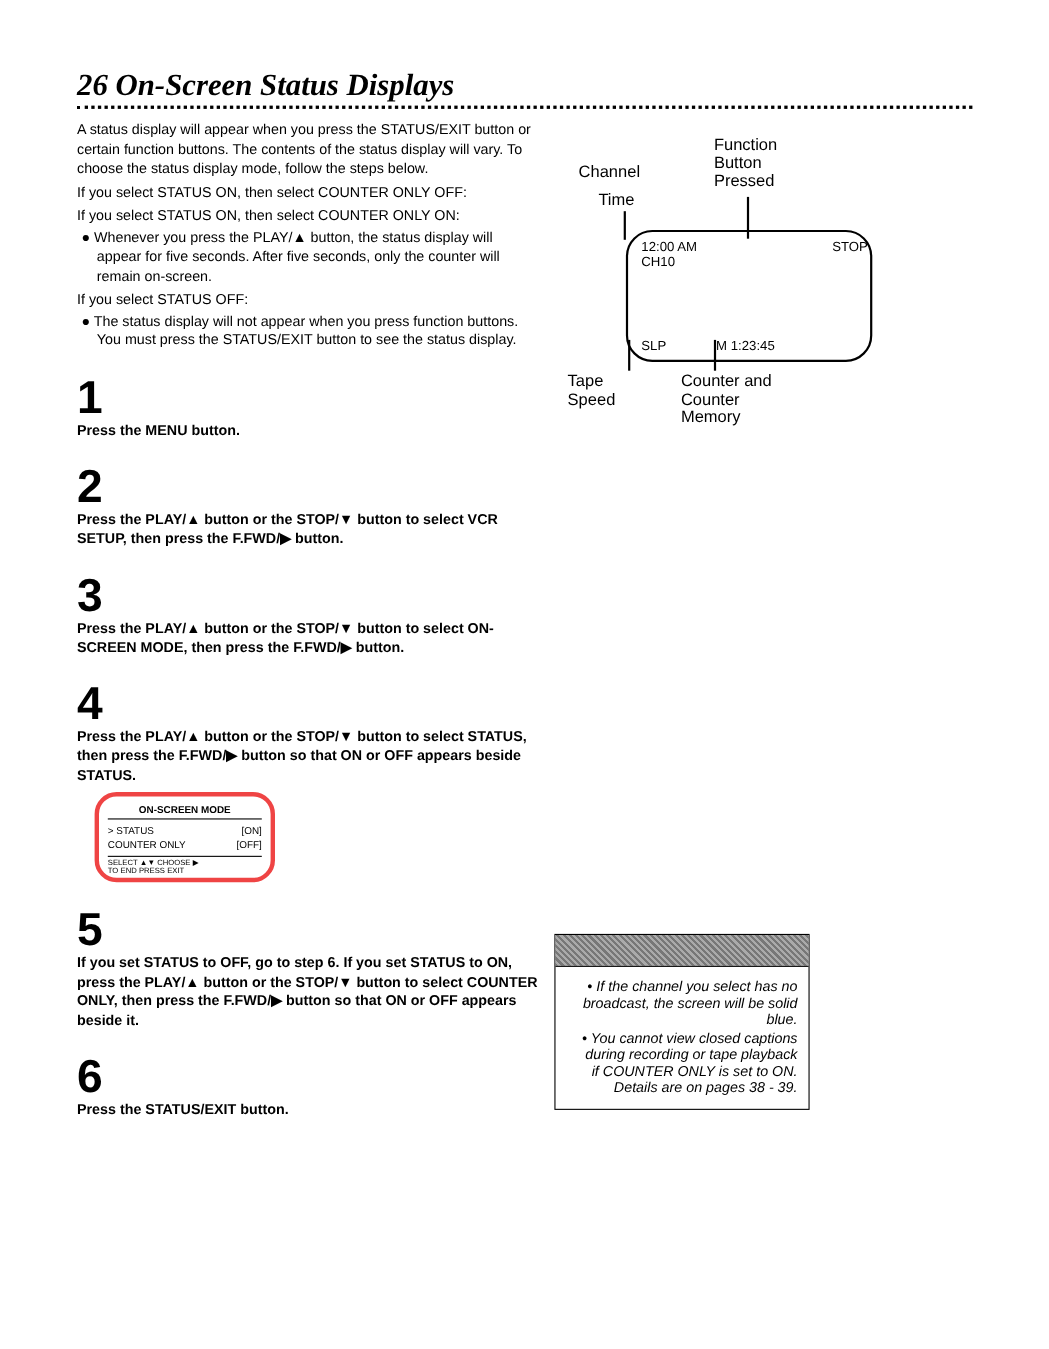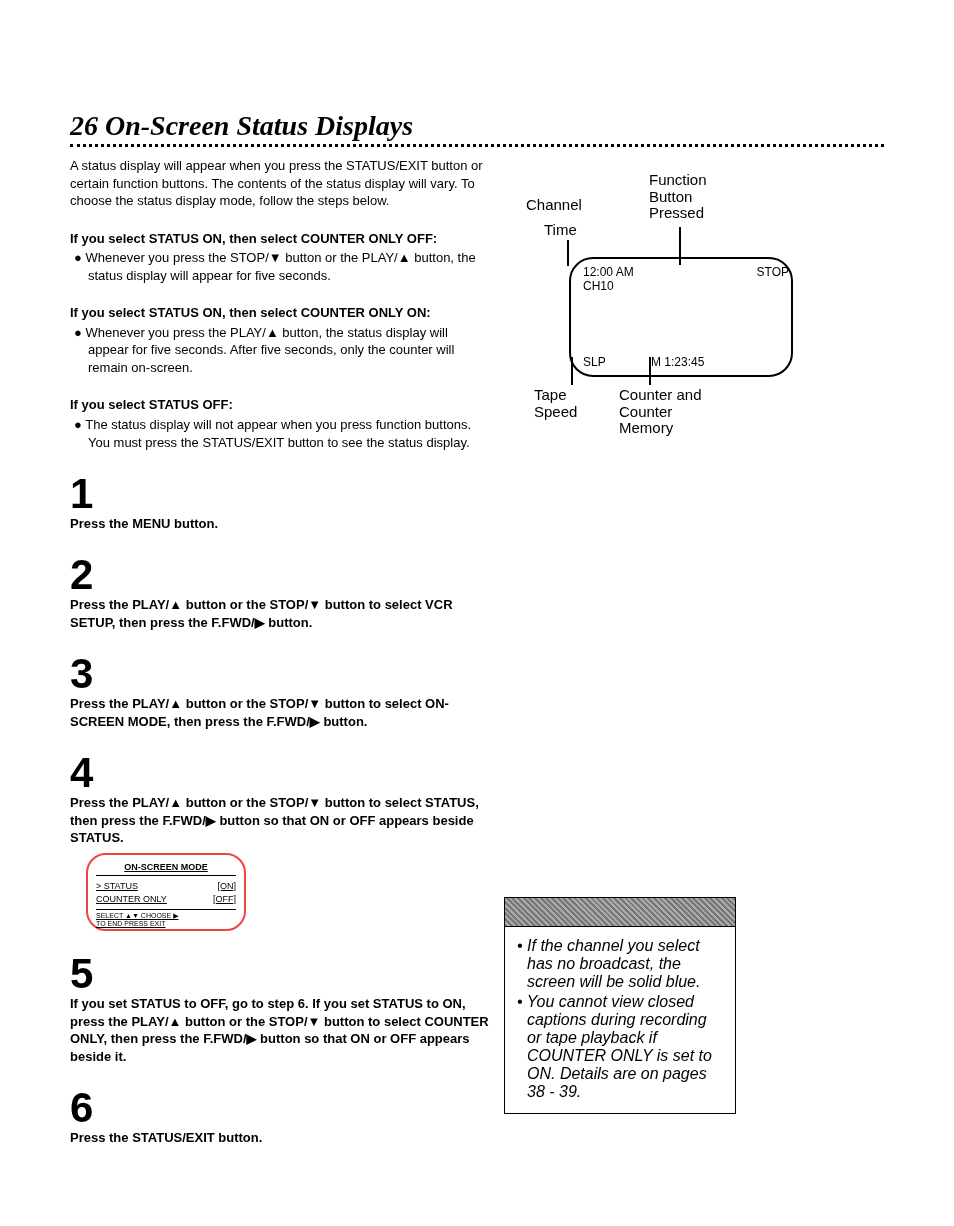--- a/index.html
+++ b/index.html
@@ -4,21 +4,21 @@
 <style>
   body {
     font-family: Arial, Helvetica, sans-serif;
     margin: 0;
     padding: 0;
     background: #fff;
     color: #000;
     width: 954px;
   }
   .page {
-    padding: 110px 70px 60px 70px;
+    padding: 62px 70px 60px 70px;
     position: relative;
   }
   .title {
     font-family: "Times New Roman", serif;
     font-style: italic;
     font-weight: bold;
     font-size: 28px;
     margin: 0 0 2px 0;
   }
   .dots {
@@ -42,22 +42,22 @@
   }
   .bullet {
     padding-left: 14px;
     text-indent: -14px;
     margin: 2px 0;
   }
   .bullet::before {
     content: "● ";
   }
   .ifline {
-    font-weight: bold;
-    margin-top: 20px;
+    font-weight: normal;
+    margin-top: 4px;
   }
   .indent { padding-left: 18px; }
   .bignum {
     font-family: Arial, sans-serif;
     font-weight: 900;
     font-size: 42px;
     line-height: 0.9;
     margin-top: 24px;
   }
   .stepdesc {
@@ -90,27 +90,26 @@
     margin-left: 25px;
   }
   .tick {
     position: absolute;
     width: 2px;
     background: #000;
   }
 
   
   .menu-screen {
-    border: 2px solid #ef4444;
+    border: 4px solid #ef4444;
     border-radius: 20px;
     width: 140px;
     font-size: 9px;
     padding: 6px 8px 2px 8px;
     margin: 6px 0 2px 16px;
-    text-decoration: underline;
   }
   .menu-title {
     text-align: center;
     font-size: 9px;
     font-weight: bold;
     border-bottom: 1px solid #000;
     padding-bottom: 2px;
     margin-bottom: 4px;
   }
   .menu-row {
@@ -133,40 +132,40 @@
     width: 230px;
     margin-top: 0;
   }
   .hinthead {
     height: 28px;
     background: repeating-linear-gradient(45deg, #777 0 2px, #aaa 2px 4px);
     border-bottom: 1.5px solid #000;
   }
   .hintbody {
     font-style: italic;
-    font-size: 16px;
+    font-size: 13px;
     padding: 8px 10px 10px 18px;
+    text-align: right;
   }
   .hintbody li { margin: 2px 0; text-indent: -10px; padding-left: 2px; list-style: none; }
   .hintbody li::before { content: "• "; }
 </style>
 </head>
 <body>
 
 <div class="page">
   <h1 class="title">26  On-Screen Status Displays</h1>
   <hr class="dots">
 
   <div class="cols">
 
     <div class="left">
       <div>A status display will appear when you press the STATUS/EXIT button or certain function buttons. The contents of the status display will vary. To choose the status display mode, follow the steps below.</div>
 
       <div class="ifline">If you select STATUS ON, then select COUNTER ONLY OFF:</div>
-      <div class="bullet indent">Whenever you press the STOP/▼ button or the PLAY/▲ button, the status display will appear for five seconds.</div>
 
       <div class="ifline">If you select STATUS ON, then select COUNTER ONLY ON:</div>
       <div class="bullet indent">Whenever you press the PLAY/▲ button, the status display will appear for five seconds. After five seconds, only the counter will remain on-screen.</div>
 
       <div class="ifline">If you select STATUS OFF:</div>
       <div class="bullet indent">The status display will not appear when you press function buttons. You must press the STATUS/EXIT button to see the status display.</div>
 
       <div class="bignum">1</div>
       <div class="stepdesc">Press the MENU button.</div>
 
@@ -217,21 +216,21 @@
         <div class="tvbox">
           <div style="position:absolute; left:12px; top:6px;">
             <div>12:00 AM</div>
             <div>CH10</div>
           </div>
           <div style="position:absolute; right:2px; top:6px;">STOP</div>
           <div style="position:absolute; left:12px; bottom:6px;">SLP</div>
           <div style="position:absolute; left:80px; bottom:6px;">M  1:23:45</div>
         </div>
 
-        <div class="dl" style="left:30px; top:230px; width:60px;">Tape Speed</div>
+        <div class="dl" style="left:12px; top:230px; width:60px;">Tape Speed</div>
         <div class="dl" style="left:115px; top:230px; width:90px;">Counter and Counter Memory</div>
       </div>
 
       <div style="height:440px;"></div>
 
       <div class="hintbox">
         <div class="hinthead"></div>
         <ul class="hintbody" style="margin:0; padding:8px 10px 10px 20px;">
           <li>If the channel you select has no broadcast, the screen will be solid blue.</li>
           <li>You cannot view closed captions during recording or tape playback if COUNTER ONLY is set to ON. Details are on pages 38 - 39.</li>

